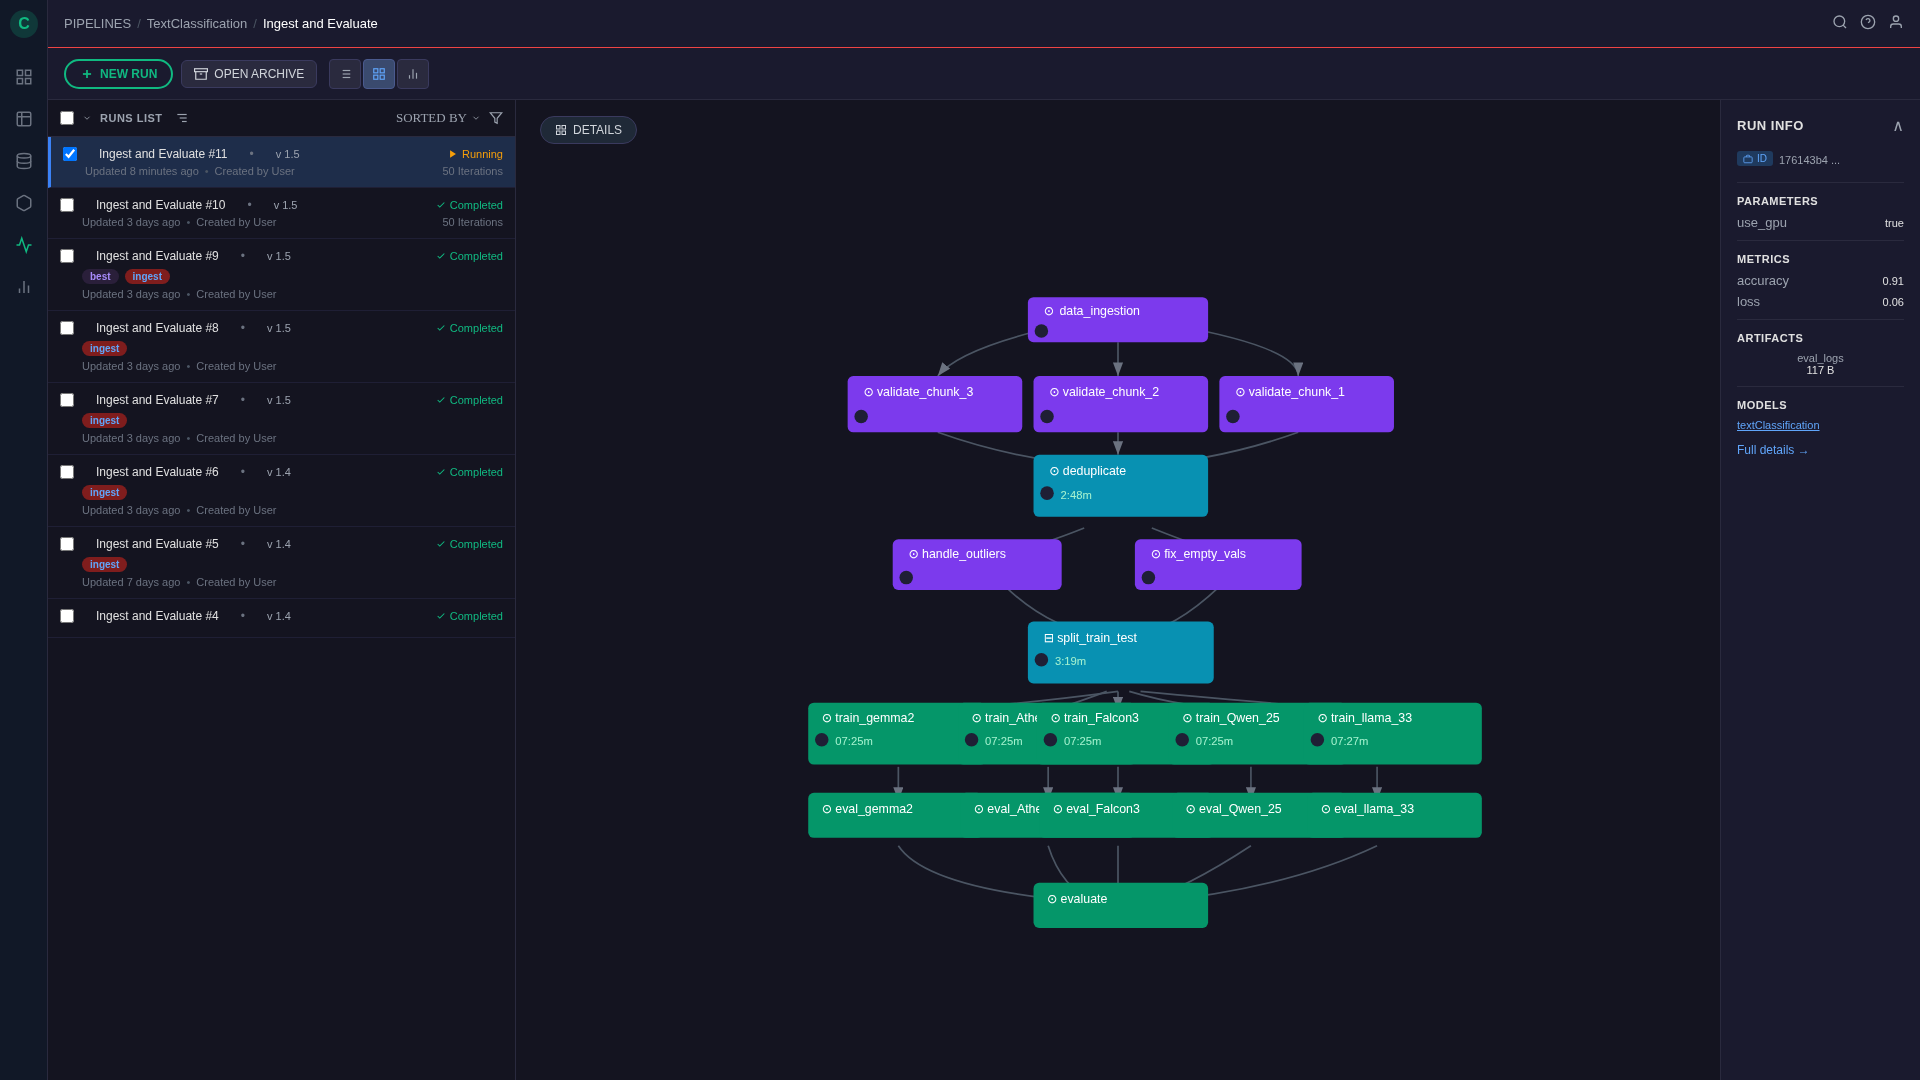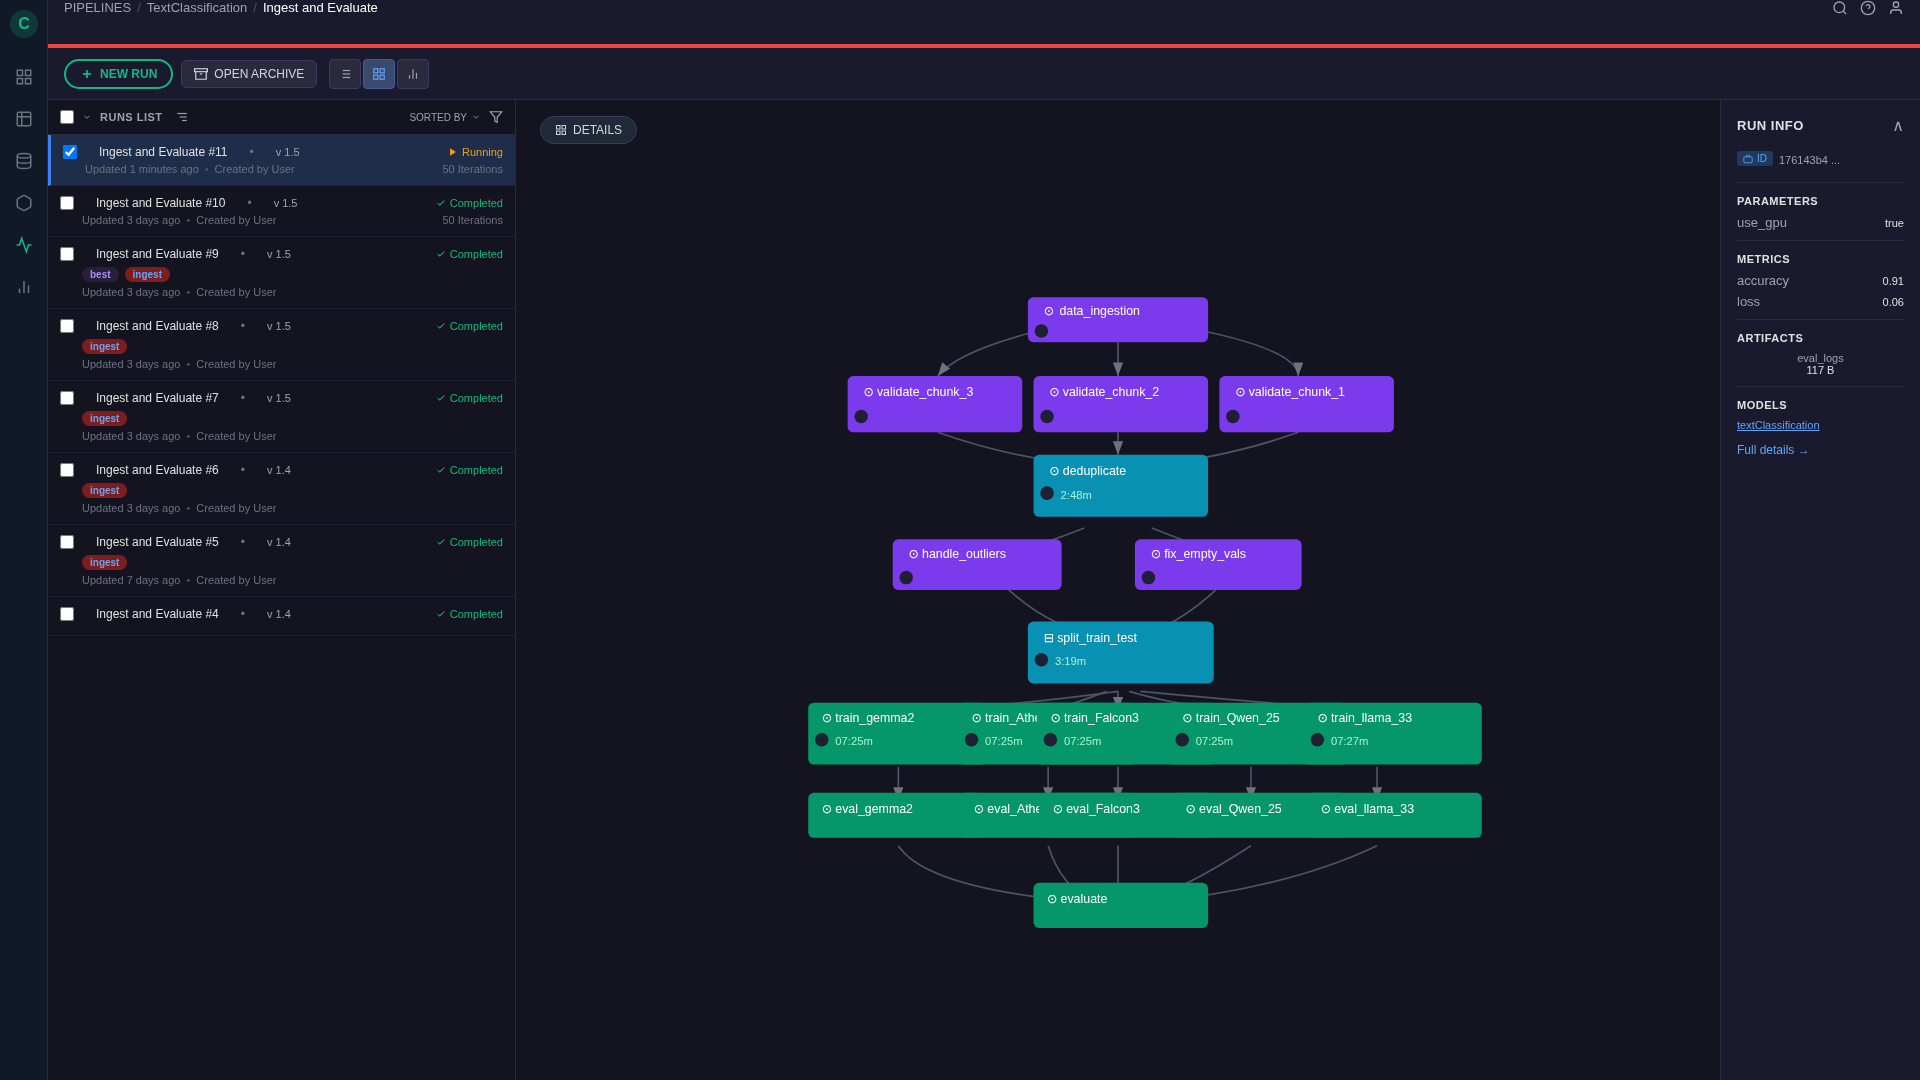--- a/index.html
+++ b/index.html
@@ -8,21 +8,21 @@
     
     .sidebar { width: 48px; background: #111827; display: flex; flex-direction: column; align-items: center; padding: 8px 0; border-right: 1px solid #2a2a3e; flex-shrink: 0; }
     .sidebar-logo { width: 32px; height: 32px; margin-bottom: 16px; }
     .sidebar-icon { width: 36px; height: 36px; display: flex; align-items: center; justify-content: center; border-radius: 6px; margin: 3px 0; color: #6b7280; cursor: pointer; }
     .sidebar-icon.active { color: #10b981; }
 
     
     .main { flex: 1; display: flex; flex-direction: column; overflow: hidden; background: #141420; }
 
     
-    .topbar { height: 48px; background: #1a1a2e; display: flex; align-items: flex-start; padding: 0 16px; border-bottom: 4px solid #ef4444; gap: 8px; }
+    .topbar { height: 48px; background: #1a1a2e; display: flex; align-items: center; padding: 0 16px; border-bottom: 1px solid #ef4444; gap: 8px; }
     .breadcrumb { display: flex; align-items: center; gap: 6px; color: #9ca3af; font-size: 13px; }
     .breadcrumb span { color: #9ca3af; cursor: pointer; }
     .breadcrumb .sep { color: #4b5563; }
     .breadcrumb .current { color: #ffffff; }
     .topbar-actions { margin-left: auto; display: flex; align-items: center; gap: 12px; }
     .topbar-icon { color: #9ca3af; cursor: pointer; }
 
     
     .actions-bar { height: 52px; background: #1a1a2e; display: flex; align-items: center; padding: 0 16px; gap: 8px; border-bottom: 1px solid #2a2a3e; }
     .btn-new-run { background: transparent; border: 2px solid #10b981; color: #10b981; border-radius: 20px; padding: 6px 14px; font-size: 12px; cursor: pointer; display: flex; align-items: center; gap: 6px; font-weight: 600; }
@@ -32,21 +32,21 @@
     .view-btn.active { background: #3a4a6e; color: #60a5fa; border-color: #4a5a8e; }
 
     
     .content { flex: 1; display: flex; overflow: hidden; }
 
     
     .runs-panel { width: 468px; background: #141420; border-right: 1px solid #2a2a3e; display: flex; flex-direction: column; overflow: hidden; flex-shrink: 0; }
     .runs-header { padding: 10px 12px; display: flex; align-items: center; gap: 8px; border-bottom: 1px solid #2a2a3e; }
     .runs-header-title { font-size: 11px; font-weight: 700; color: #9ca3af; letter-spacing: 0.5px; }
     .runs-header-actions { margin-left: auto; display: flex; align-items: center; gap: 8px; }
-    .sorted-by { font-size: 10px; color: #9ca3af; display: flex; align-items: center; gap: 4px; cursor: pointer; }
+    .sorted-by { font-size: 13px; color: #9ca3af; display: flex; align-items: center; gap: 4px; cursor: pointer; font-family: Liberation Serif, serif; }
 
     .runs-list { flex: 1; overflow-y: auto; }
     .runs-list::-webkit-scrollbar { width: 4px; }
     .runs-list::-webkit-scrollbar-track { background: #1a1a2e; }
     .runs-list::-webkit-scrollbar-thumb { background: #3a3a5e; border-radius: 2px; }
 
     .run-item { padding: 10px 12px; border-bottom: 1px solid #1f1f35; cursor: pointer; }
     .run-item.selected { background: #1e2d4a; border-left: 3px solid #3b82f6; }
     .run-item-header { display: flex; align-items: center; gap: 22px; margin-bottom: 4px; }
     .run-checkbox { width: 14px; height: 14px; border: 1px solid #4b5563; border-radius: 2px; flex-shrink: 0; background: transparent; cursor: pointer; }
@@ -262,21 +262,21 @@
             <span class="run-dot">•</span>
             <span class="run-version">v 1.5</span>
             <span class="run-status running">
               <svg width="10" height="10" viewBox="0 0 24 24" fill="currentColor">
                   <polygon points="5 3 19 12 5 21 5 3"></polygon>
                 </svg>
               <span>Running</span>
             </span>
           </div>
           <div class="run-meta">
-            <span>Updated 1 minutes ago</span>
+            <span>Updated 8 minutes ago</span>
             <span class="dot-sep">•</span>
             <span>Created by User</span>
             <span class="run-iterations">50 Iterations</span>
           </div>
         </div>
 
         <div class="run-item">
           <div class="run-item-header">
             <input type="checkbox" class="run-checkbox" style="">
             <span class="run-name">Ingest and Evaluate #10</span>

